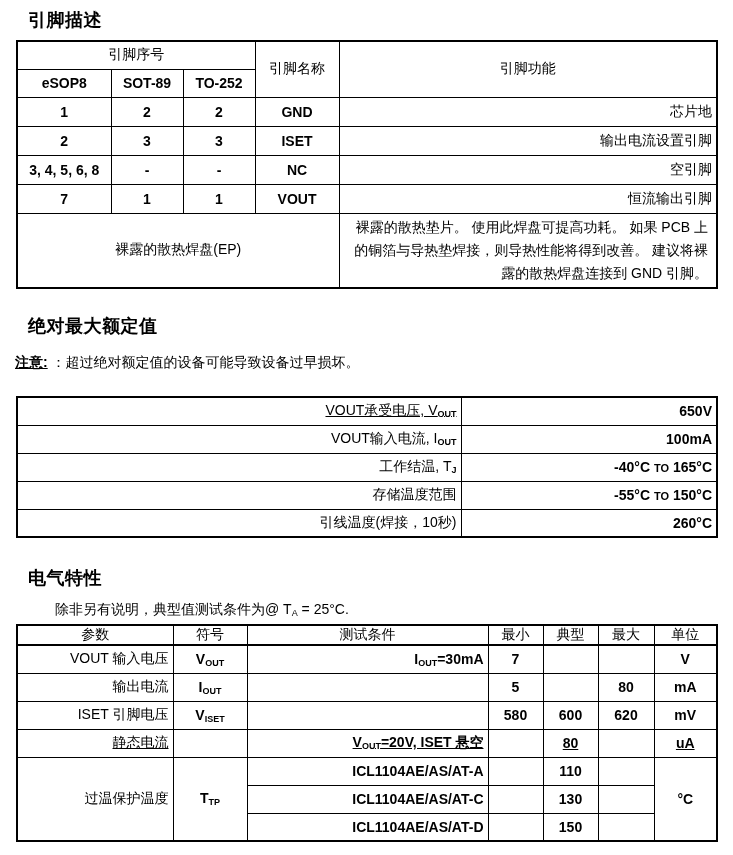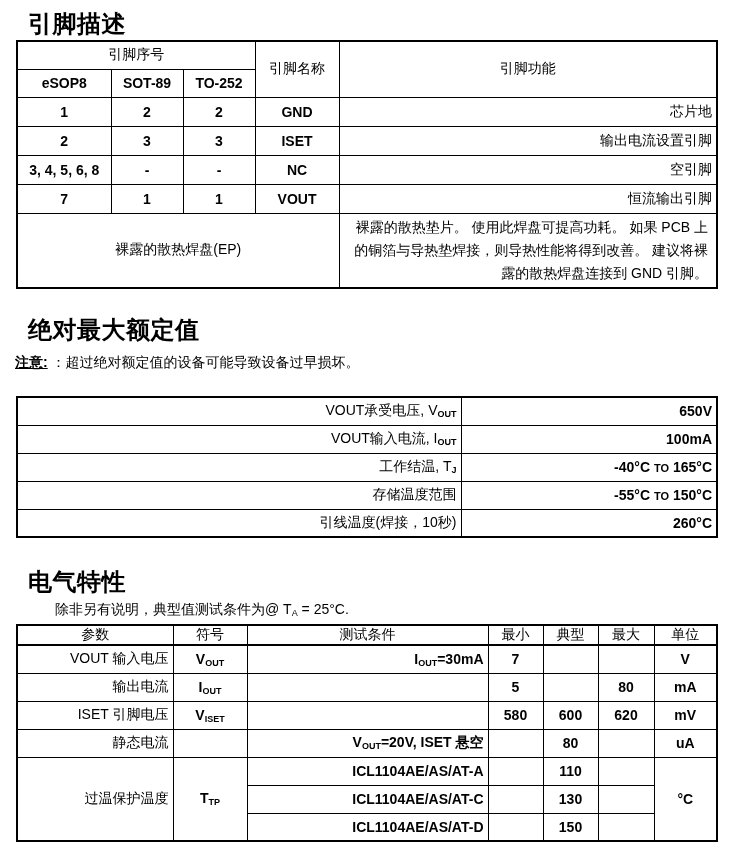--- a/index.html
+++ b/index.html
@@ -2,21 +2,21 @@
 <html><head>
 <meta charset="utf-8">
 <style>
   html,body{margin:0;padding:0;background:#ffffff;}
   body{
     width:733px;height:855px;position:relative;
     font-family:"Liberation Sans","DejaVu Sans",sans-serif;
     color:#000;
   }
   .abs{position:absolute;}
-  .sec-title{font-size:24px;font-weight:bold;letter-spacing:.5px;}
+  .sec-title{font-size:18px;font-weight:bold;letter-spacing:.5px;}
   table{border-collapse:collapse;table-layout:fixed;background:#fff;border-radius:8px;}
   table,td,th{border:1px solid #000;}
   table{border:2px solid #000;}
   td,th{font-size:14px;font-weight:normal;padding:0 4px;vertical-align:middle;overflow:hidden;}
   .c{text-align:center;}
   .l{text-align:right;padding-left:8px;}
   .b{font-weight:bold;}
   .sb{font-size:9px;vertical-align:-2px;letter-spacing:0;}
   .sc{font-size:11px;}
   .note{font-size:14px;line-height:19px;}
@@ -89,21 +89,21 @@
   <span class="note-label">注意:</span><span> ：超过绝对额定值的设备可能导致设备过早损坏。</span><br>
 </div>
 
 <table class="abs" id="abs-table" style="left:16px;top:396px;width:700px;">
   <colgroup>
       <col style="width:444px">
       <col style="width:256px">
     </colgroup>
   <tbody>
       <tr style="height:28px;">
-    <td class="l" style="padding-left:11px;"><span>VOUT承受电压, V</span><span class="sb b">OUT</span></td>
+    <td class="l" style="padding-left:11px;text-decoration:underline;"><span>VOUT承受电压, V</span><span class="sb b">OUT</span></td>
     <td class="l b" style="padding-left:11px;margin-left:48px;"><span>650V</span><span class="sc"></span><span></span></td>
   </tr>
   <tr style="height:28px;">
     <td class="l" style="padding-left:11px;"><span>VOUT输入电流, I</span><span class="sb b">OUT</span></td>
     <td class="l b" style="padding-left:11px;"><span>100mA</span><span class="sc"></span><span></span></td>
   </tr>
   <tr style="height:28px;">
     <td class="l" style="padding-left:11px;"><span>工作结温, T</span><span class="sb b">J</span></td>
     <td class="l b" style="padding-left:11px;"><span>-40°C </span><span class="sc">TO</span><span> 165°C</span></td>
   </tr>
@@ -164,21 +164,21 @@
   </tr>
   <tr style="height:28px;">
     <td class="l">ISET 引脚电压</td>
     <td class="c b"><span>V</span><span class="sb">ISET</span></td>
     <td class="l b"><span></span><span class="sb"></span><span></span></td>
     <td class="c b">580</td>
     <td class="c b">600</td>
     <td class="c b">620</td>
     <td class="c b">mV</td>
   </tr>
-  <tr style="height:28px;">
+  <tr style="height:28px;text-decoration:underline;">
     <td class="l">静态电流</td>
     <td class="c b"><span></span><span class="sb"></span></td>
     <td class="l b"><span>V</span><span class="sb">OUT</span><span>=20V, ISET 悬空</span></td>
     <td class="c b"></td>
     <td class="c b">80</td>
     <td class="c b"></td>
     <td class="c b">uA</td>
   </tr>
   <tr style="height:28px;">
     <td class="l" rowspan="3">过温保护温度</td>

